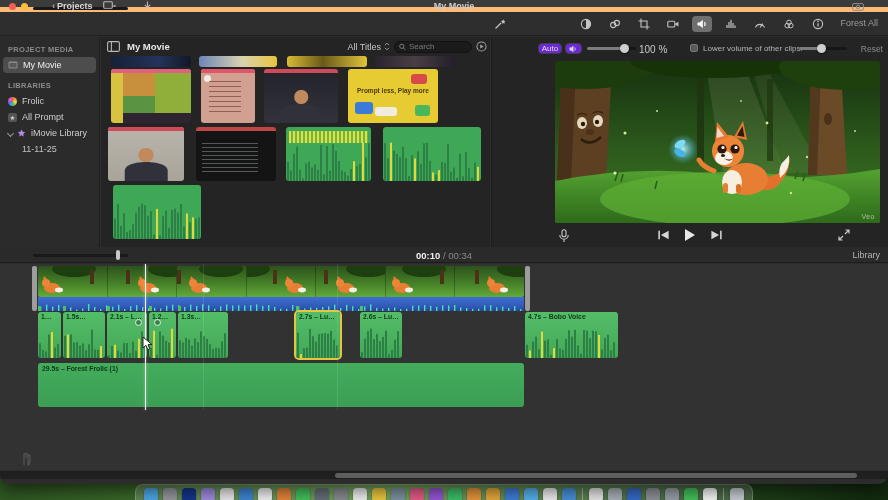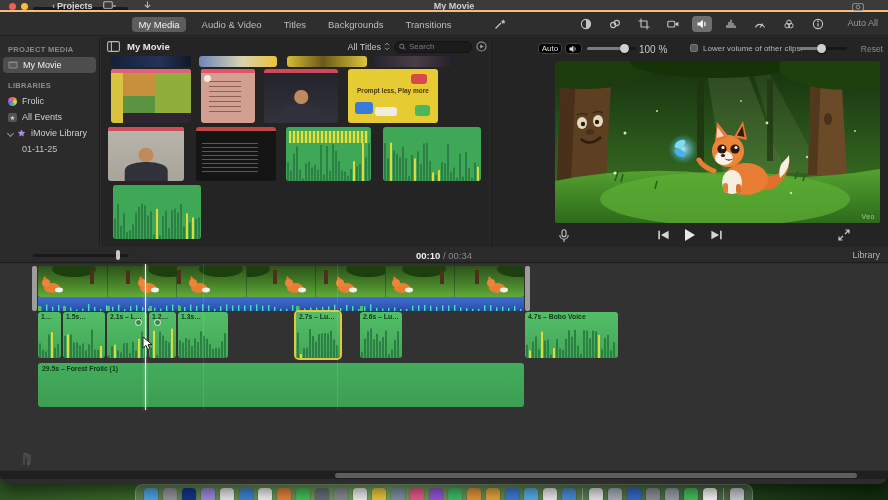--- a/index.html
+++ b/index.html
@@ -14,21 +14,21 @@
     display:flex; align-items:flex-start; gap:5px; padding:3px 8px;
     background:rgba(235,240,240,0.22); border:1px solid rgba(255,255,255,0.25); border-radius:8px; }
   .dock-icon { width:14px; height:14px; border-radius:4px; box-shadow:0 1px 2px rgba(0,0,0,.4); }
   .dock-div { width:1px; height:14px; background:rgba(255,255,255,.4); margin:0 1px; }
 
   
   #window { position:absolute; left:0; top:0; width:888px; height:484px; background:#2c2c2c;
     border-radius:0 0 9px 9px; overflow:hidden; box-shadow:0 6px 18px rgba(0,0,0,.6); }
 
   #titlebar { position:absolute; left:0; top:0; width:100%; height:12px; background:#3b3b3b;
-    border-bottom:2px solid #fdba74; }
+    border-bottom:5px solid #fdba74; }
   .tl { position:absolute; top:2.5px; width:7px; height:7px; border-radius:50%; }
   #tl-close{ left:9px; background:#f05f57;} #tl-min{ left:21px; background:#f6bd3e;} #tl-zoom{ left:33px; background:#34c748;}
   #back-projects { position:absolute; left:52px; top:1px; color:#d8d8d8; font-size:9px; font-weight:bold; }
   #back-projects .chev { color:#b0b0b0; margin-right:2px; }
   .tbar-icon { position:absolute; top:1px; color:#b8b8b8; }
   #win-title { position:absolute; left:404px; top:1px; width:100px; text-align:center; color:#cfcfcf; font-size:9px; font-weight:bold; }
   #cam-icon { position:absolute; right:24px; top:1.5px; }
 
   
   #toolrow { position:absolute; left:0; top:12px; width:100%; height:24px; background:#2e2e2e;
@@ -92,21 +92,21 @@
      background:repeating-linear-gradient(180deg, rgba(200,220,200,.35) 0 1px, transparent 1px 4px); }
   .k-promo { background:#e6cc32; }
   .blob { position:absolute; border-radius:3px; }
   .k-audio, .k-audio-yellow { background:#3fa857; }
   .k-audio svg, .k-audio-yellow svg { position:absolute; bottom:0; left:0; }
   .k-audio-yellow::before { content:""; position:absolute; left:4%; top:8%; width:92%; height:22%;
      background:repeating-linear-gradient(90deg,#e8df3a 0 2px, rgba(232,223,58,.25) 2px 4px); }
 
   #rightpane { position:absolute; left:491px; top:0; width:397px; height:100%; background:#242424; border-left:1px solid #1c1c1c; }
   #volrow { position:absolute; left:0; top:3px; width:100%; height:15px; font-size:8.5px; color:#bdbdbd; }
-  .pill { position:absolute; background:#000000; border:1px solid #404040; border-radius:4px; color:#e0e0e0;
+  .pill { position:absolute; background:#6d28d9; border:1px solid #404040; border-radius:4px; color:#e0e0e0;
      font-size:8px; display:flex; align-items:center; justify-content:center; }
   .slider { position:absolute; height:3px; background:#161616; border-radius:2px; top:7px; }
   .slider .fill { position:absolute; left:0; top:0; height:100%; background:#7c7c7c; border-radius:2px; }
   .knob { position:absolute; top:-3px; width:9px; height:9px; border-radius:50%; background:#cfcfcf; box-shadow:0 1px 2px rgba(0,0,0,.5); }
   #chk { position:absolute; left:198px; top:4px; width:8px; height:8px; background:#5a5a5a; border:1px solid #777; border-radius:2px; }
   #lower-label { position:absolute; left:211px; top:4px; color:#b5b5b5; font-size:8px; }
   #vol-pct { position:absolute; left:147px; top:4px; color:#c8c8c8; font-size:10px; }
   #vol-reset { position:absolute; right:5px; top:4px; color:#8a8a8a; font-size:8.5px; }
 
   #viewer { position:absolute; left:63px; top:24px; width:325px; height:162px; background:#0d0d0d; border-radius:2px; overflow:hidden; }
@@ -214,27 +214,20 @@
       <div id="win-title">My Movie</div>
       <span id="cam-icon">
         <svg class="icon-svg" width="12" height="9" viewBox="0 0 12 9">
             <rect x="0.6" y="1.6" width="10.8" height="6.8" rx="1.4" fill="none" stroke="#8f8f8f" stroke-width="1"></rect>
             <circle cx="6" cy="5" r="1.8" fill="none" stroke="#8f8f8f" stroke-width="1"></circle>
           </svg>
       </span>
     </div>
 
     <div id="toolrow">
-      <div id="tabs">
-          <span class="tab active">My Media</span>
-          <span class="tab">Audio &amp; Video</span>
-          <span class="tab">Titles</span>
-          <span class="tab">Backgrounds</span>
-          <span class="tab">Transitions</span>
-        </div>
       <span id="wand">
         <svg class="icon-svg" width="12" height="12" viewBox="0 0 12 12">
             <line x1="1.5" y1="10.5" x2="7" y2="5" stroke="#c2c2c2" stroke-width="1.3"></line>
             <path d="M9.2,1.2 l.7,1.5 1.6,.3 -1.1,1.1 .2,1.6 -1.4,-.8 -1.4,.8 .2,-1.6 -1.1,-1.1 1.6,-.3 Z" fill="#c2c2c2"></path>
           </svg>
       </span>
       <div id="adjust-icons">
           <span class="aicon">
             <svg class="icon-svg" width="12" height="12" viewBox="0 0 12 12">
               <circle cx="6" cy="6" r="4.6" fill="none" stroke="#c4c4c4" stroke-width="1.1"></circle>
@@ -283,52 +276,52 @@
             </svg>
           </span>
           <span class="aicon">
             <svg class="icon-svg" width="12" height="12" viewBox="0 0 12 12">
               <circle cx="6" cy="6" r="4.6" fill="none" stroke="#c4c4c4" stroke-width="1.1"></circle>
               <line x1="6" y1="5.2" x2="6" y2="8.6" stroke="#c4c4c4" stroke-width="1.2"></line>
               <circle cx="6" cy="3.4" r="0.8" fill="#c4c4c4"></circle>
             </svg>
           </span>
         </div>
-      <div id="reset-all">Auto All</div>
+      <div id="reset-all">Forest All</div>
     </div>
 
     <div id="main">
 
       <div id="sidebar">
         <div class="side-head">PROJECT MEDIA</div>
         <div class="side-item sel">
           <svg class="icon-svg" width="10" height="8" viewBox="0 0 10 8">
               <rect x="0.5" y="0.5" width="9" height="7" rx="1" fill="#8a8a8a"></rect>
               <rect x="1.5" y="2" width="7" height="4.5" fill="#5a5a5a"></rect>
             </svg>
           <span>My Movie</span>
         </div>
         <div class="side-head">LIBRARIES</div>
         <div class="side-item">
           <span class="flower"></span>
           <span>Frolic</span>
         </div>
         <div class="side-item">
           <span class="sq-icon">★</span>
-          <span>All Events</span>
+          <span>All Prompt</span>
         </div>
         <div class="side-item">
           <span class="chev-d"></span>
           <svg class="icon-svg" width="9" height="9" viewBox="0 0 9 9">
               <path d="M4.5,.4 l1.1,2.4 2.6,.3 -1.9,1.8 .5,2.6 -2.3,-1.3 -2.3,1.3 .5,-2.6 L.8,3.1 l2.6,-.3 Z" fill="#b08ae0"></path>
             </svg>
           <span>iMovie Library</span>
         </div>
         <div class="side-item side-sub">
-          <span>01-11-25</span>
+          <span>11-11-25</span>
         </div>
       </div>
 
       <div id="browser">
         <div id="bhead">
           <span style="position:absolute;left:6px;top:4px">
             <svg class="icon-svg" width="13" height="11" viewBox="0 0 13 11">
                 <rect x="0.6" y="0.6" width="11.8" height="9.8" rx="1.5" fill="none" stroke="#b8b8b8" stroke-width="1.1"></rect>
                 <line x1="4.4" y1="0.6" x2="4.4" y2="10.4" stroke="#b8b8b8" stroke-width="1.1"></line>
               </svg>

